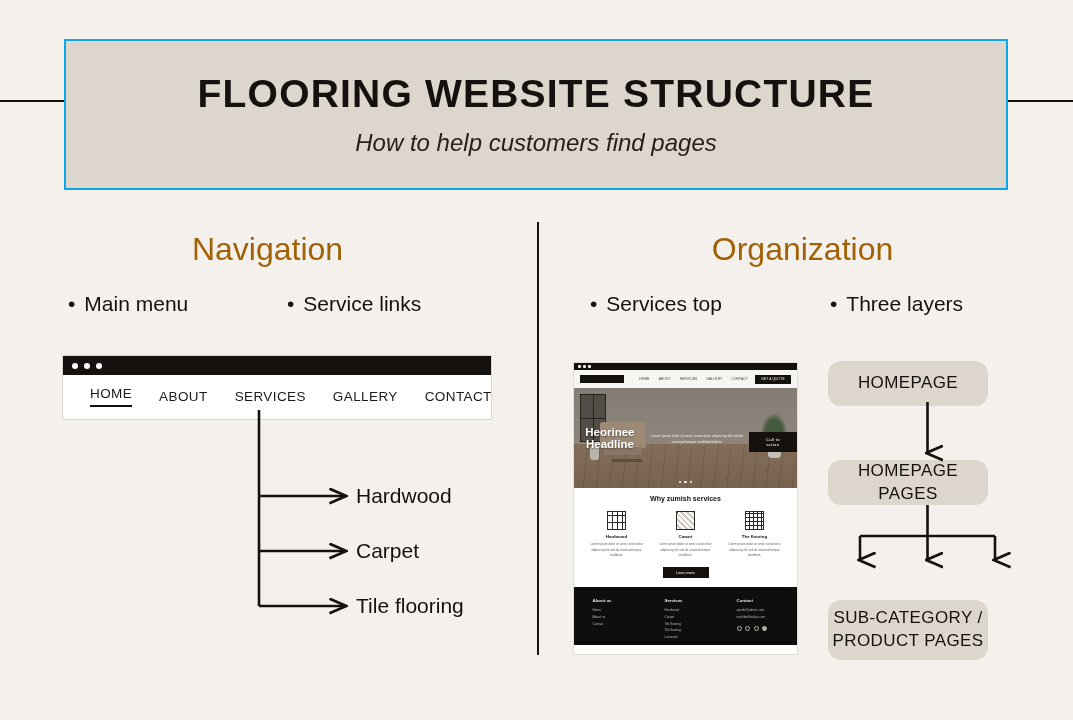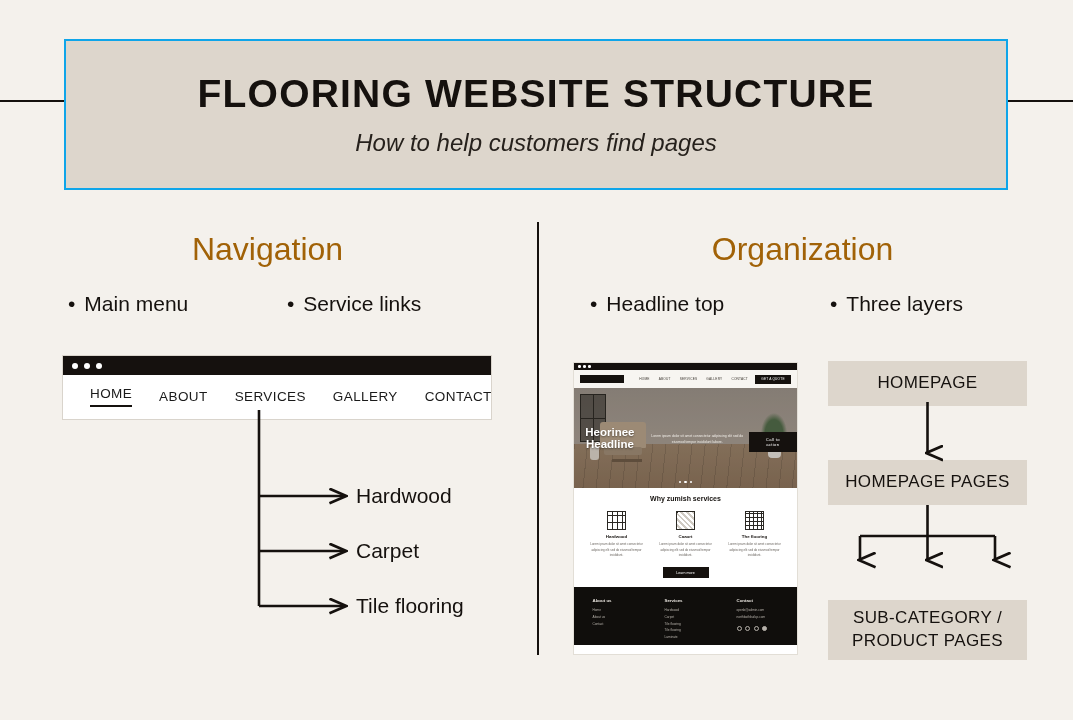--- a/index.html
+++ b/index.html
@@ -328,28 +328,29 @@
   .f-socials i {
     width: 5px; height: 5px; border-radius: 50%;
     border: .7px solid #b6b1aa; display: block;
   }
   .f-socials i.filled { background: #b6b1aa; border-color: #b6b1aa; }
 
   
   .hier-box {
     position: absolute;
     left: 828px;
-    width: 199px;
+    width: 160px;
     background: #ddd6cc;
     display: flex; align-items: center; justify-content: center;
     text-align: center;
     font-size: 17px;
     letter-spacing: .4px;
     color: #15110e;
     line-height: 1.35;
+    border-radius: 13px;
   }
   .box-home { top: 361px; height: 45px; }
   .box-cat  { top: 460px; height: 45px; }
   .box-sub  { top: 568px; height: 60px; margin-top: 32px; }
 
   .hier-arrows {
     position: absolute;
     left: 828px;
     top: 400px;
     width: 199px;
@@ -408,21 +409,21 @@
 </svg>
 
 <div class="branch-label lbl-hardwood">Hardwood</div>
 <div class="branch-label lbl-carpet">Carpet</div>
 <div class="branch-label lbl-tile">Tile flooring</div>
 
 <div class="col-heading heading-org">Organization</div>
 
 <div class="bullet-row b-home">
   <span class="bullet-dot">•</span>
-  <span>Headline top</span>
+  <span>Services top</span>
 </div>
 <div class="bullet-row b-three">
   <span class="bullet-dot">•</span>
   <span>Three layers</span>
 </div>
 
 <div class="site">
   <div class="site-topbar">
     <span class="site-topdot"></span>
     <span class="site-topdot"></span>

